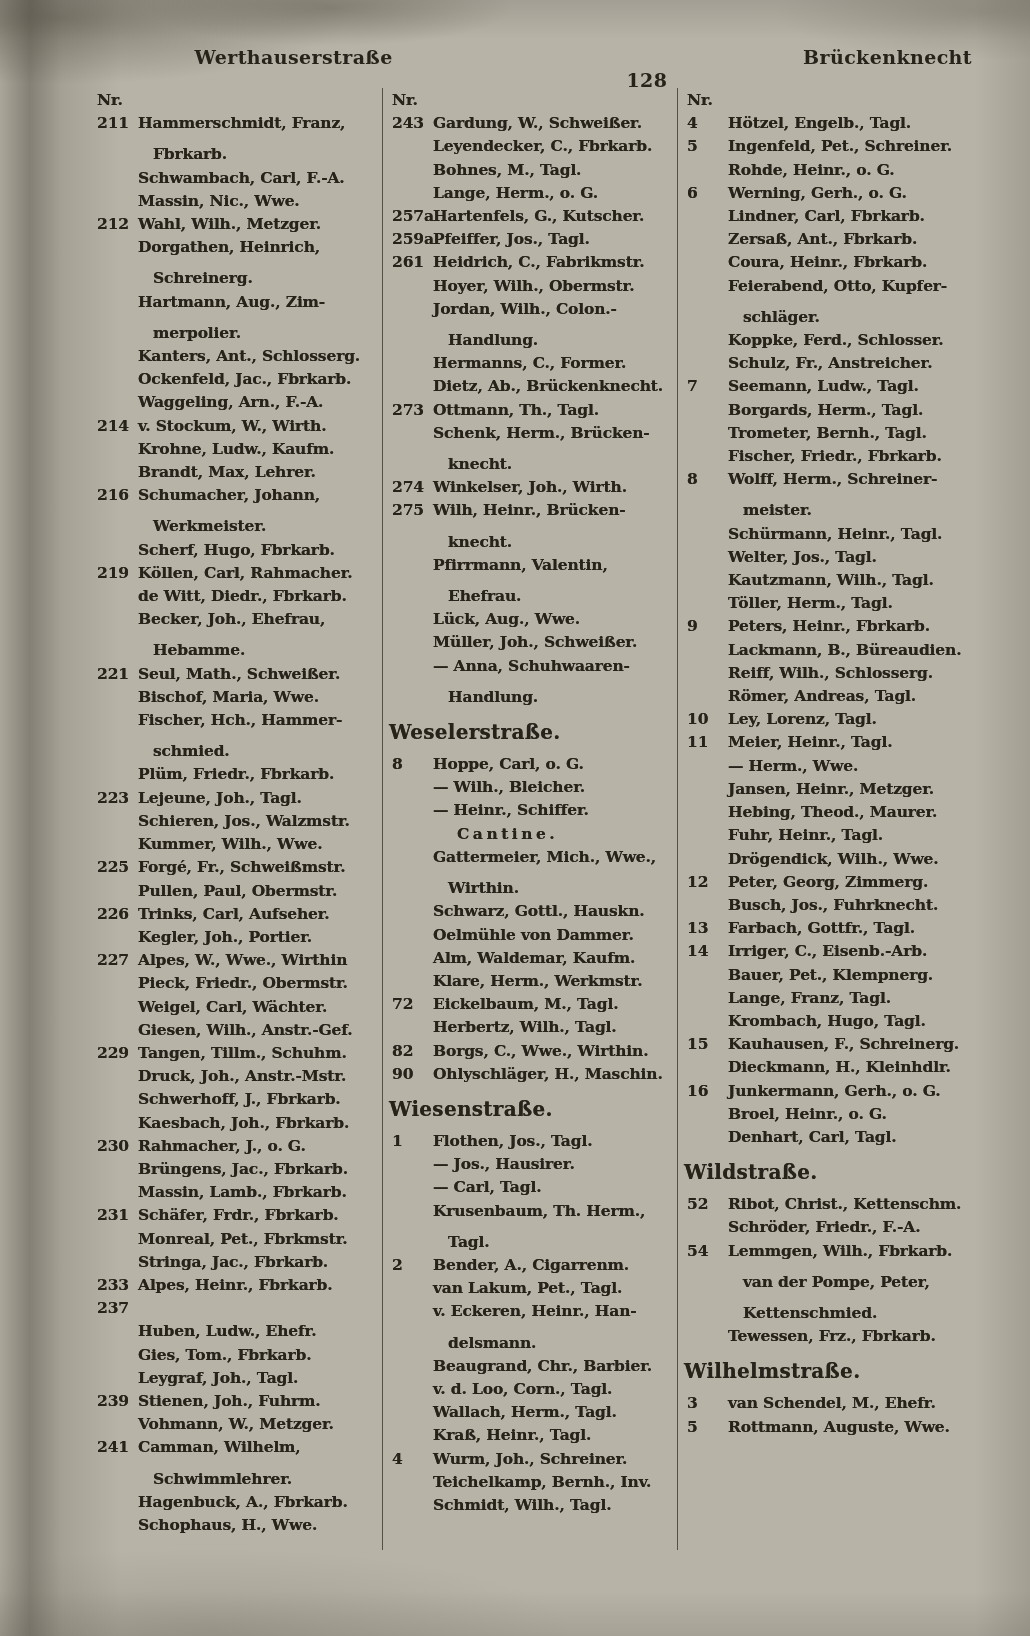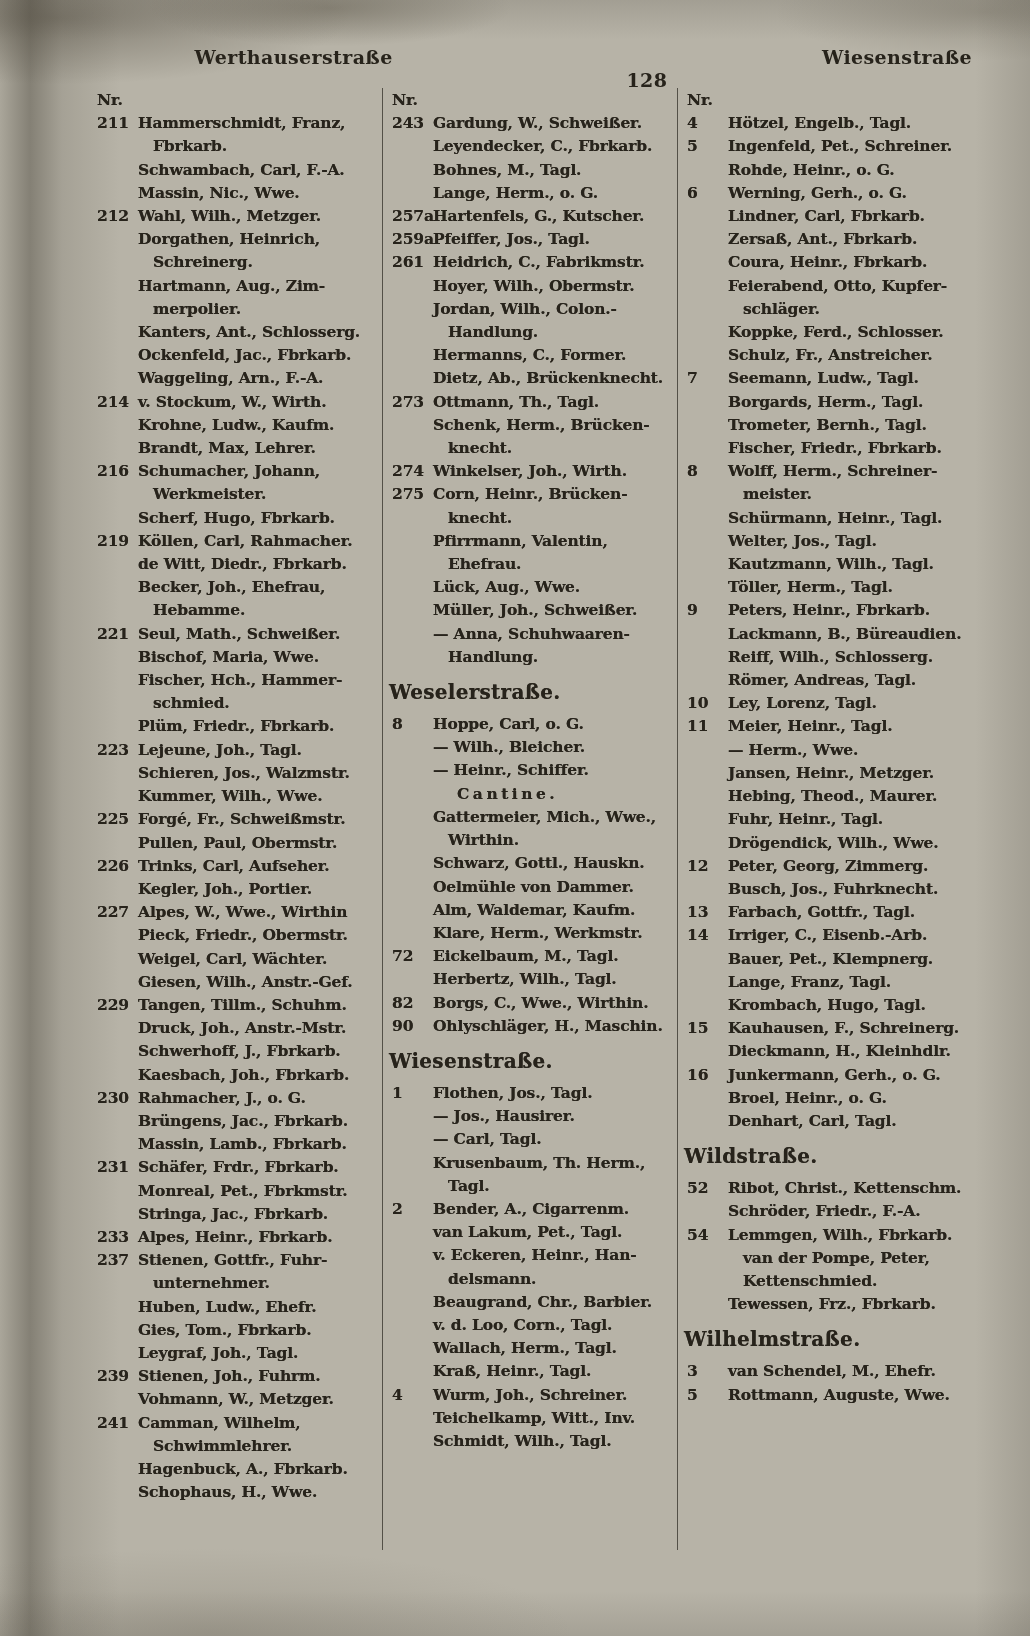--- a/index.html
+++ b/index.html
@@ -29,32 +29,32 @@
     flex:1;min-width:0;padding:0 6px;
     font-size:15.5px;line-height:23.2px;letter-spacing:-0.15px;
     text-shadow:0 0 0.5px rgba(39,35,27,0.75);
   }
   .col + .col{border-left:1px solid rgba(45,42,34,0.72);}
   .nr-label{padding-left:3px;}
   .entry{display:flex;align-items:flex-start;}
   .nr{flex:0 0 41px;width:41px;text-align:left;padding-left:3px;white-space:nowrap;overflow:visible;}
   .lines{flex:1;min-width:0;}
   .line{display:block;white-space:nowrap;}
-  .line.cont{padding-left:15px;}
+  .line.cont{padding-left:15px;margin-top:8px;}
   .entry.spaced .line{letter-spacing:3.5px;padding-left:24px;}
   .street-heading{text-align:left;font-size:20px;line-height:24px;padding:12px 0 8px;letter-spacing:0.3px;}
 </style>
 </head>
 <body>
 
 <div class="page">
   <div class="header">
     <div class="hcell">Werthauserstraße</div>
     <div class="hcell center">128</div>
-    <div class="hcell">Wiesenstraße</div>
+    <div class="hcell">Brückenknecht</div>
   </div>
   <div class="columns" id="columns">
       <div class="col">
         <div class="nr-label">Nr.</div>
         <div class="entry">
           <span class="nr">211</span>
           <span class="lines">
             <span class="line">Hammerschmidt, Franz,</span>
             <span class="line cont">Fbrkarb.</span>
           </span>
@@ -311,24 +311,20 @@
           </span>
         </div>
         <div class="entry">
           <span class="nr">233</span>
           <span class="lines">
             <span class="line">Alpes, Heinr., Fbrkarb.</span>
           </span>
         </div>
         <div class="entry">
           <span class="nr">237</span>
-          <span class="lines">
-            <span class="line">Stienen, Gottfr., Fuhr-</span>
-            <span class="line cont">unternehmer.</span>
-          </span>
         </div>
         <div class="entry">
           <span class="nr"></span>
           <span class="lines">
             <span class="line">Huben, Ludw., Ehefr.</span>
           </span>
         </div>
         <div class="entry">
           <span class="nr"></span>
           <span class="lines">
@@ -457,21 +453,21 @@
         </div>
         <div class="entry">
           <span class="nr">274</span>
           <span class="lines">
             <span class="line">Winkelser, Joh., Wirth.</span>
           </span>
         </div>
         <div class="entry">
           <span class="nr">275</span>
           <span class="lines">
-            <span class="line">Corn, Heinr., Brücken-</span>
+            <span class="line">Wilh, Heinr., Brücken-</span>
             <span class="line cont">knecht.</span>
           </span>
         </div>
         <div class="entry">
           <span class="nr"></span>
           <span class="lines">
             <span class="line">Pfirrmann, Valentin,</span>
             <span class="line cont">Ehefrau.</span>
           </span>
         </div>
@@ -645,21 +641,21 @@
         </div>
         <div class="entry">
           <span class="nr">4</span>
           <span class="lines">
             <span class="line">Wurm, Joh., Schreiner.</span>
           </span>
         </div>
         <div class="entry">
           <span class="nr"></span>
           <span class="lines">
-            <span class="line">Teichelkamp, Witt., Inv.</span>
+            <span class="line">Teichelkamp, Bernh., Inv.</span>
           </span>
         </div>
         <div class="entry">
           <span class="nr"></span>
           <span class="lines">
             <span class="line">Schmidt, Wilh., Tagl.</span>
           </span>
         </div>
       </div>
       <div class="col">

